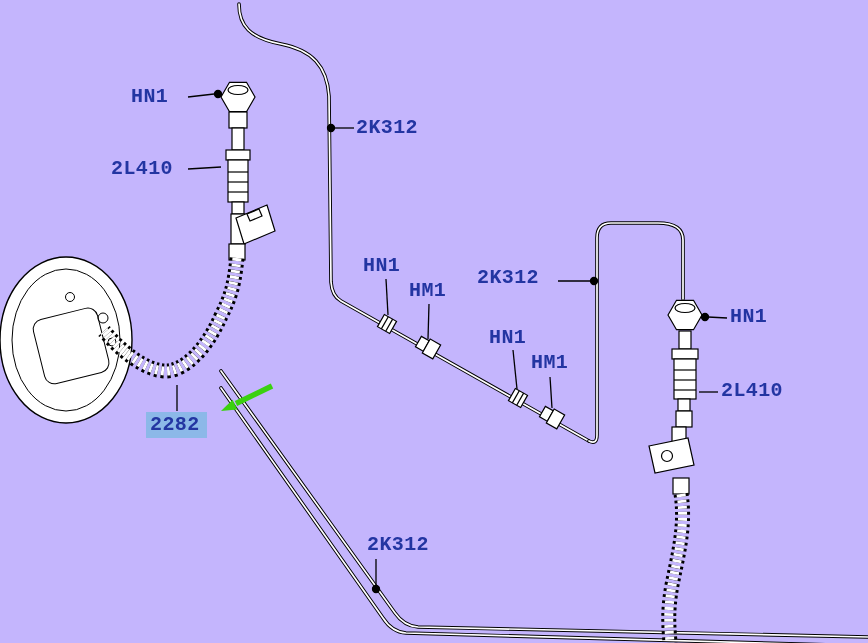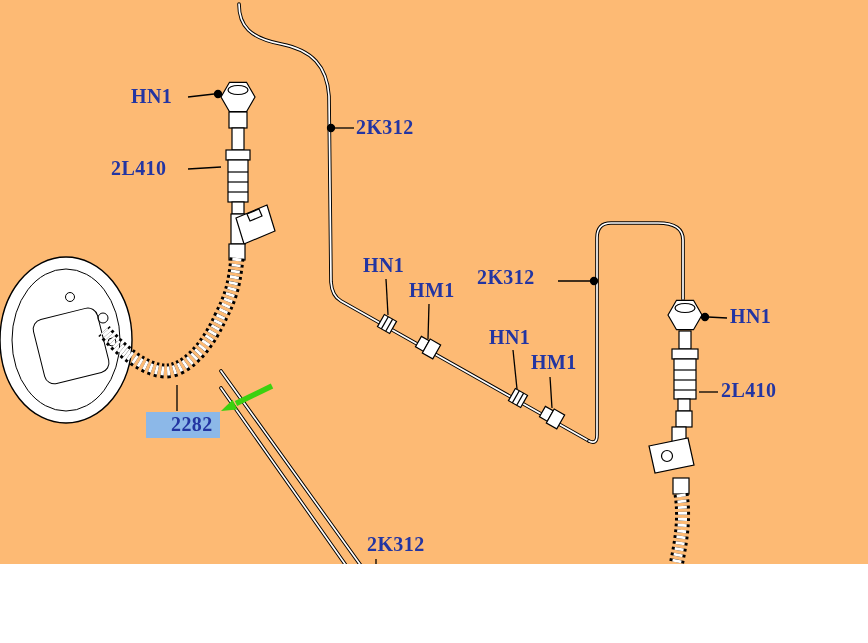--- a/index.html
+++ b/index.html
@@ -1,35 +1,35 @@
 <!DOCTYPE html>
 <html style="--label-color: #2335a2; --highlight-bg: #8cb8e8;"><head>
 <meta charset="utf-8">
 <style>
   html,body{margin:0;padding:0;background:#fff;}
   .stage{
     position:relative;
-    width:868px;height:564px;
-    background:#fdba74;
+    width:868px;height:643px;
+    background:#c4b5fd;
     overflow:hidden;
-    font-family:Liberation Serif, serif;
+    font-family:Liberation Mono, monospace;
   }
   .stage svg{position:absolute;left:0;top:0;}
   .label{
     position:absolute;
     font-weight:bold;
     font-size:20px;
     letter-spacing:0.4px;
     color:var(--label-color,#2335a2);
     white-space:nowrap;
     cursor:default;
   }
   .label.highlight{
     background:var(--highlight-bg,#8cb8e8);
-    padding:1px 7px 2px 25px;
+    padding:1px 7px 2px 4px;
   }
 </style>
 </head>
 <body>
 
 <div class="stage">
 
   <svg width="868" height="643" viewBox="0 0 868 643">
     <defs>
       <path id="pTop" d="M 239,4 C 239,26 250,38 281,44 C 312,50 327,66 329,96 L 331,282 Q 332,296 341,301 L 589,441" fill="none"></path>

